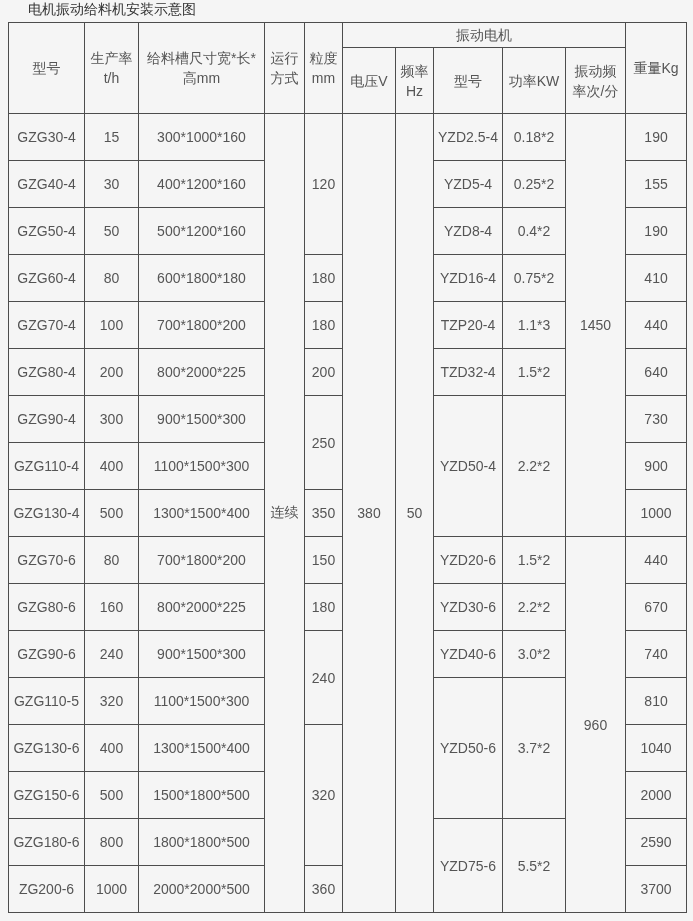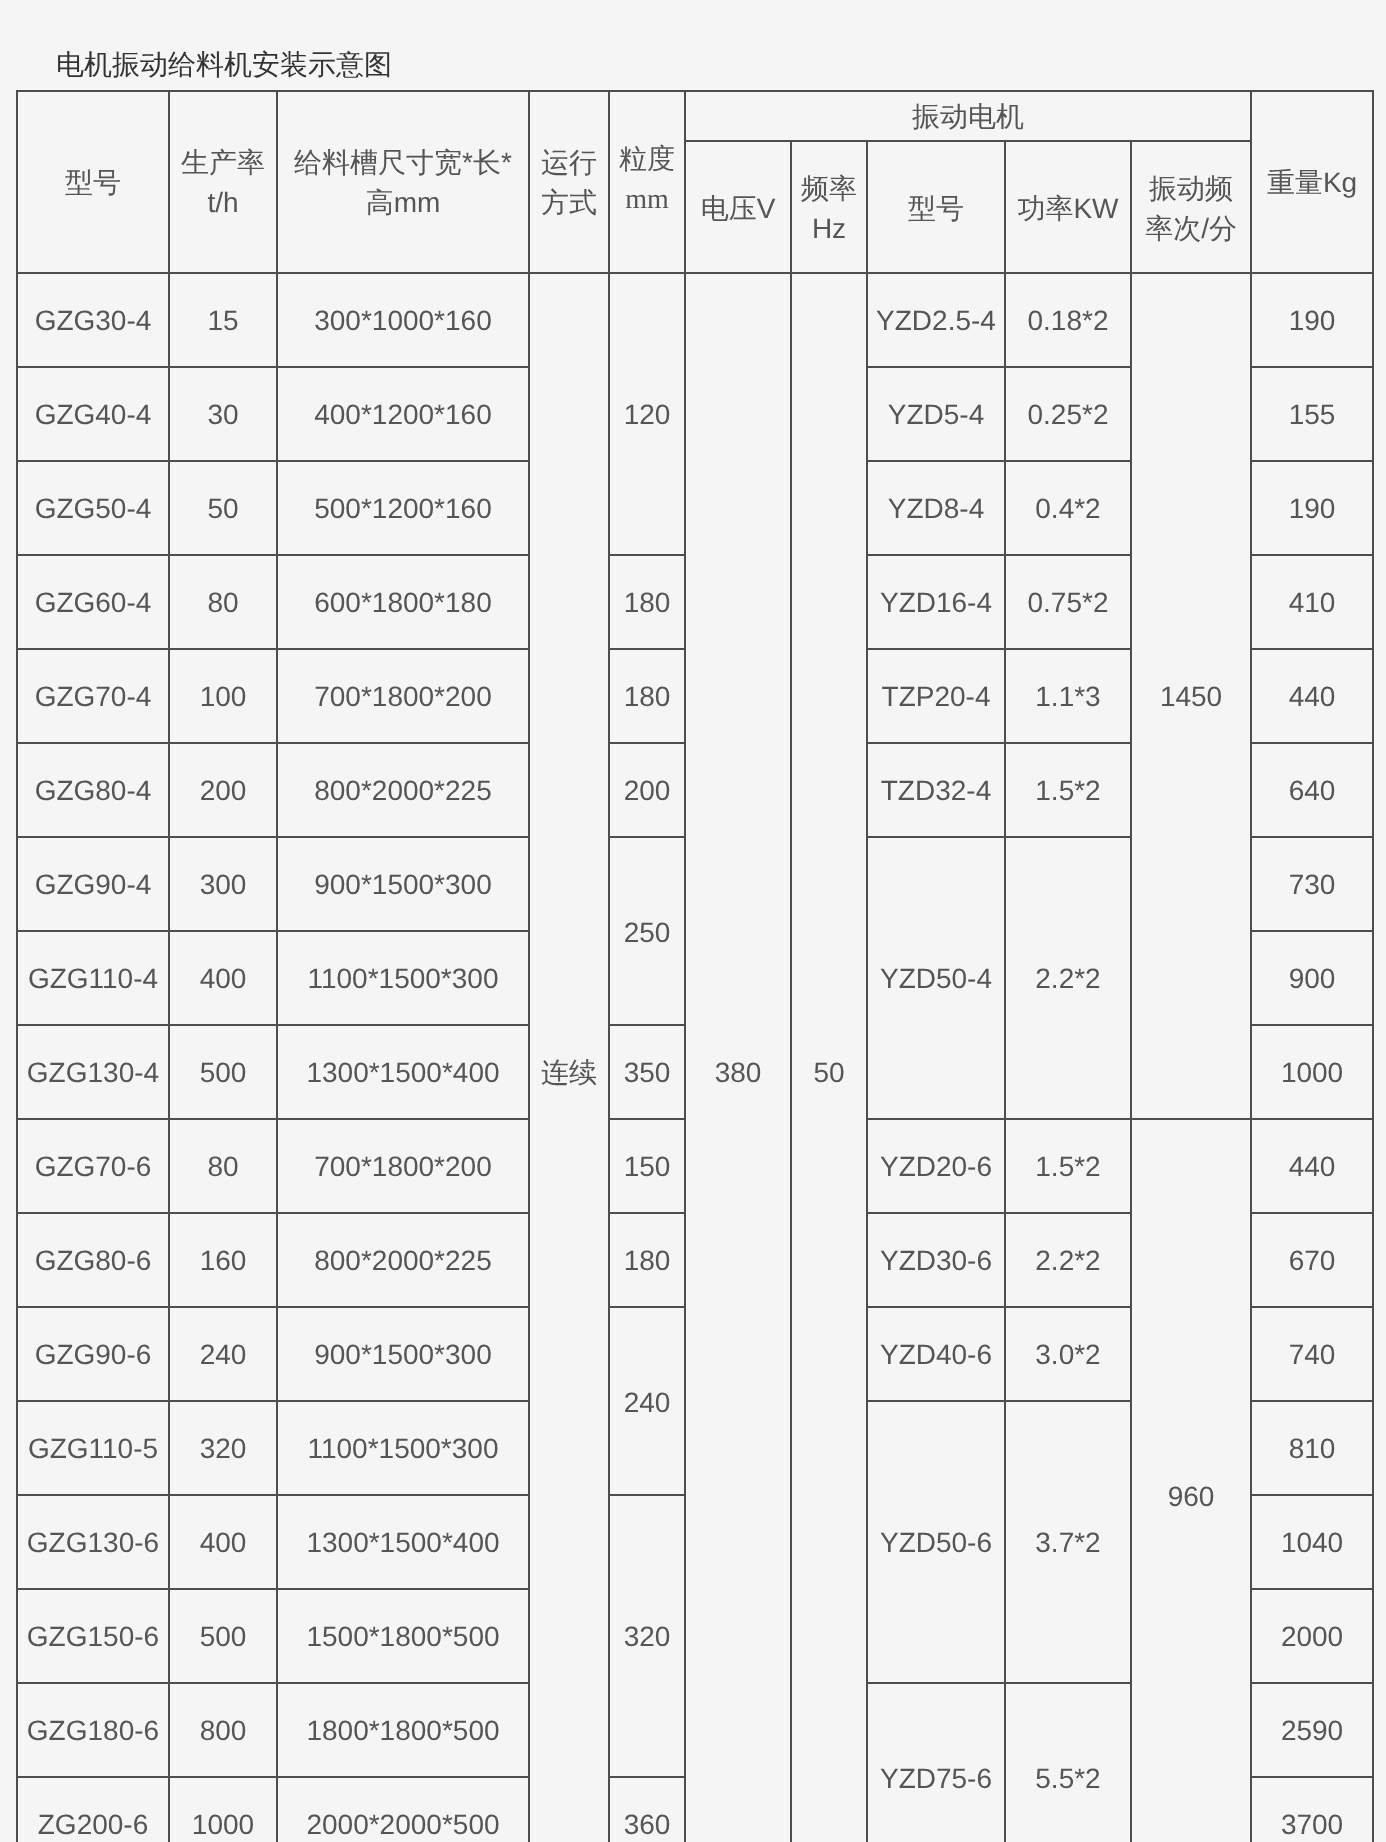--- a/index.html
+++ b/index.html
@@ -10,21 +10,21 @@
   }
   .page {
     width: 693px;
     height: 921px;
     overflow: hidden;
     box-sizing: border-box;
   }
   .page-title {
     font-size: 14px;
     color: #333333;
-    padding: 23px 0 4px 28px;
+    padding: 0 0 4px 28px;
     line-height: 18px;
   }
   table.spec {
     border-collapse: collapse;
     table-layout: fixed;
     width: 678px;
     margin-left: 8px;
     font-size: 14px;
     color: #555555;
   }
@@ -36,28 +36,28 @@
     padding: 2px 3px;
     word-break: break-all;
     line-height: 1.45;
     overflow: hidden;
   }
   thead tr.h-group { height: 25px; }
   thead tr.h-main  { height: 66px; }
   tbody tr         { height: 47px; margin-left: 41px; }
   
   th.col-rate    { padding: 0 9px;  }
-  th.col-size    { padding: 0 6px; font-family: Liberation Serif, serif;  }
+  th.col-size    { padding: 0 6px;  }
   th.col-voltage { padding: 0 12px; }
   th.col-freqhz  { padding: 0 5px;  }
   th.col-weight  { padding: 0 13px; }
   th.col-vibfreq { padding: 0 6px;  }
   th.col-mode    { padding: 0 7px; margin-top: 31px;  }
   
-  td.col-mode    { padding: 0 13px; }
+  td.col-mode    { padding: 0 13px; font-family: Liberation Mono, monospace; }
 </style>
 </head>
 <body>
 
 <div class="page">
   <div class="page-title">电机振动给料机安装示意图</div>
 
   <table class="spec">
     <colgroup>
       <col style="width:76px">

